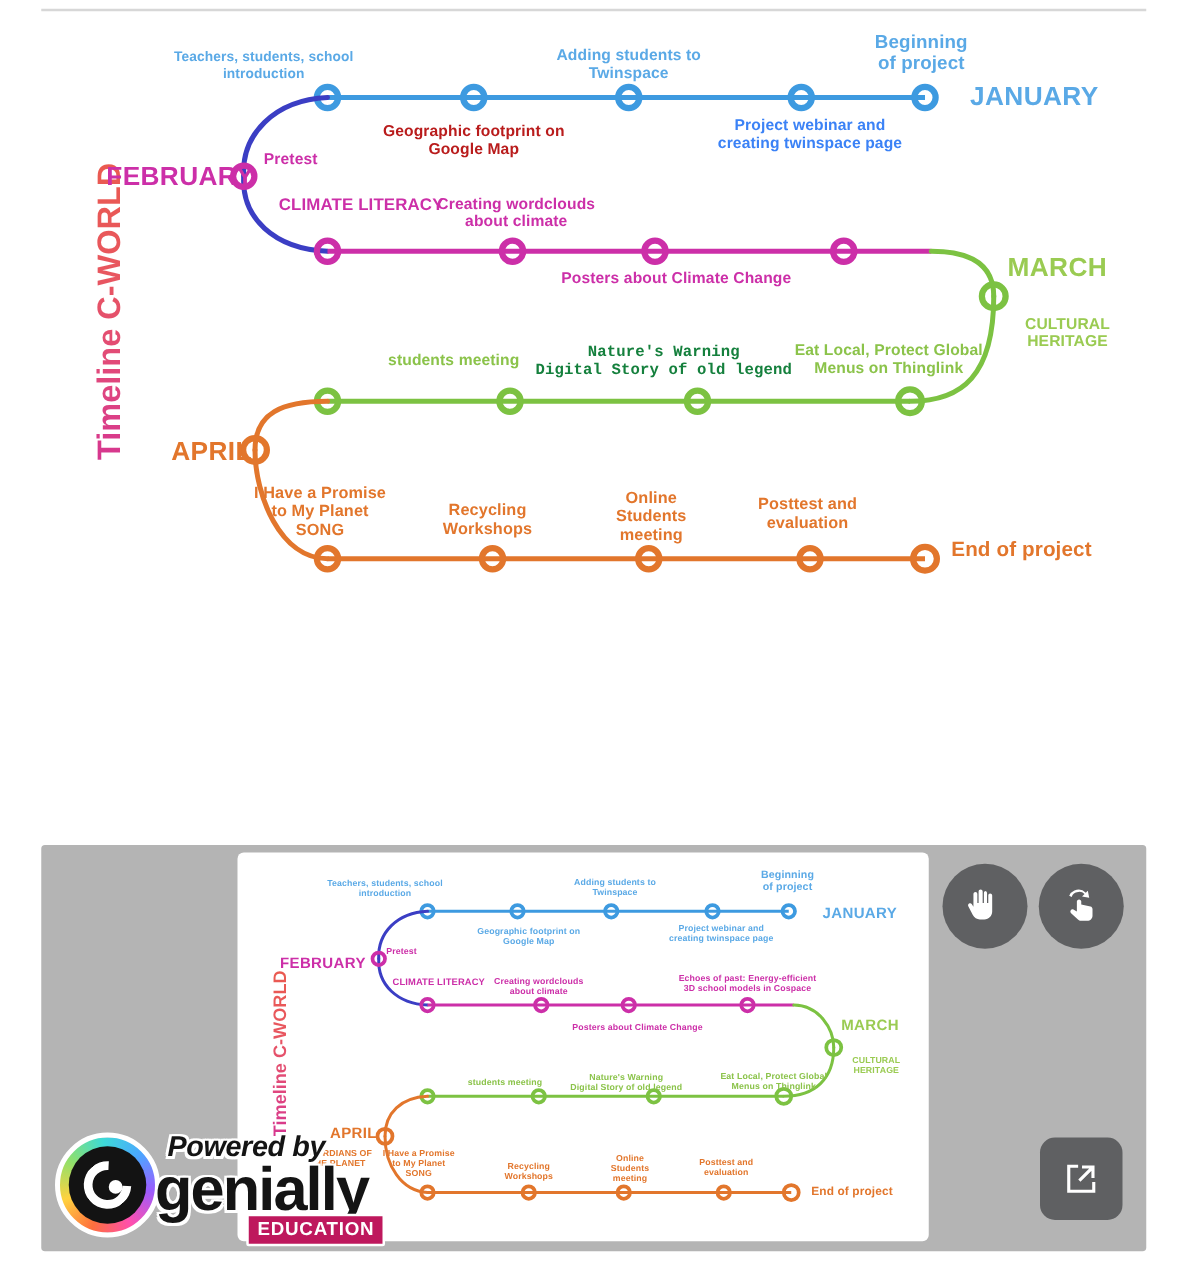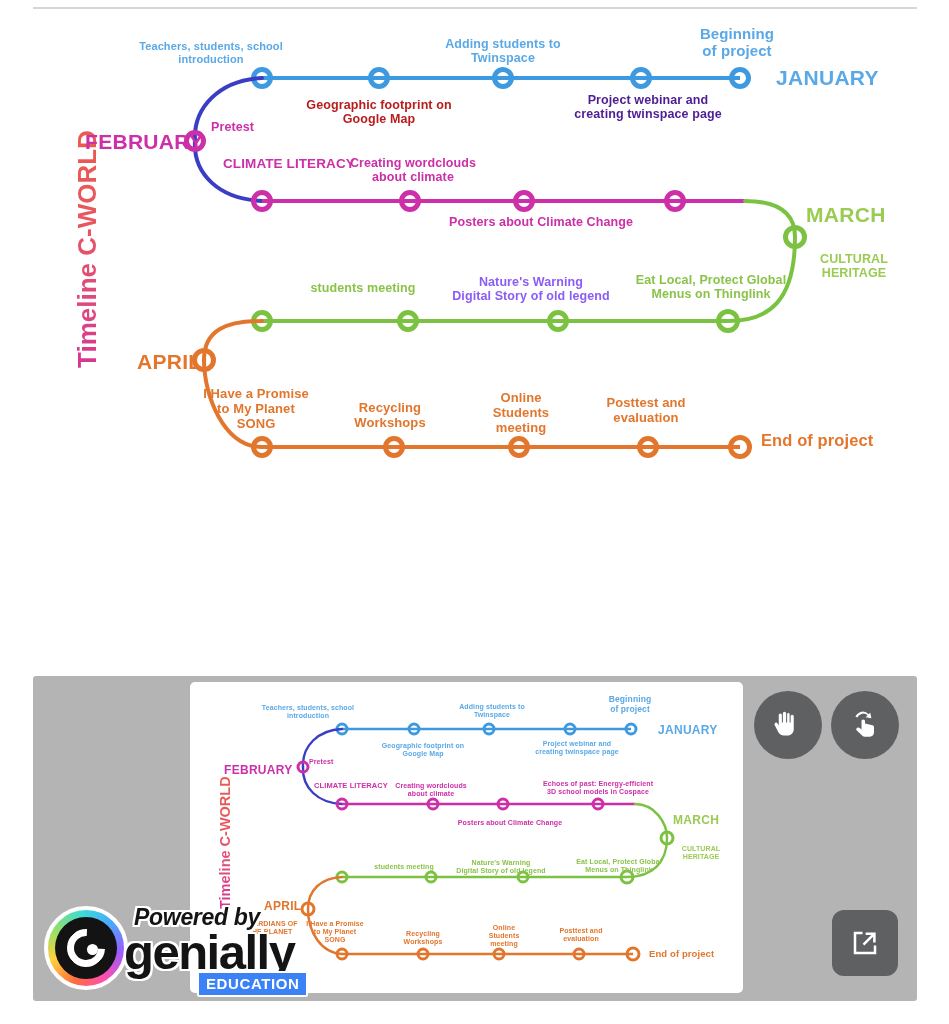--- a/index.html
+++ b/index.html
@@ -114,21 +114,21 @@
   }
   .brand-name {
     position: absolute; left: 80px; top: 26px;
     font-weight: bold; font-size: 49px; color: #141414;
     letter-spacing: -1.5px;
     text-shadow: -2px 0 #fff, 0 -2px #fff, 2px 0 #fff, 0 2px #fff,
                  -2px -2px #fff, 2px -2px #fff, -2px 2px #fff, 2px 2px #fff;
   }
   .brand-edu {
     position: absolute; left: 153px; top: 73px;
-    background: #3b82f6; color: #ffffff;
+    background: #be185d; color: #ffffff;
     font-weight: bold; font-size: 15px;
     letter-spacing: 0.6px;
     padding: 2px 7px 3px 7px;
     border-radius: 2px;
     border: 2px solid #ffffff;
   }
 </style>
 </head>
 <body>
 
@@ -174,37 +174,37 @@
 
     <div class="vtitle" style="left:72px; top:368px; font-size:26px;">Timeline C-WORLD</div>
 
     <div class="month" style="left:776px; top:66px; font-size:21px; color:#5aa9e6;">JANUARY</div>
     <div class="lbl" style="left:211px; top:40px; width:230px; font-size:11px; color:#5aa9e6;">Teachers, students, school
 introduction</div>
     <div class="lbl" style="left:379px; top:98px; width:200px; font-size:12.5px; color:#b91c1c;">Geographic footprint on
 Google Map</div>
     <div class="lbl" style="left:503px; top:37px; width:180px; font-size:12.5px; color:#5aa9e6;">Adding students to
 Twinspace</div>
-    <div class="lbl" style="left:648px; top:93px; width:220px; font-size:12.5px; color:#4c1d95;">Project webinar  and
+    <div class="lbl" style="left:648px; top:93px; width:220px; font-size:12.5px; color:#3b82f6;">Project webinar  and
 creating twinspace page</div>
     <div class="lbl" style="left:737px; top:25px; width:160px; font-size:15px; color:#5aa9e6;">Beginning
 of project</div>
 
     <div class="month" style="left:85px; top:130px; font-size:21px; color:#cc2fa8;">FEBRUARY</div>
     <div class="lbl lt" style="left:211px; top:120px; width:90px; font-size:12.5px; color:#cc2fa8;">Pretest</div>
     <div class="lbl lt" style="left:223px; top:156px; width:200px; font-size:13.5px; color:#cc2fa8;">CLIMATE LITERACY</div>
     <div class="lbl" style="left:413px; top:156px; width:190px; font-size:12.5px; color:#cc2fa8;">Creating wordclouds
 about climate</div>
     <div class="lbl" style="left:541px; top:215px; width:260px; font-size:12.5px; color:#cc2fa8;">Posters about Climate Change</div>
 
     <div class="month" style="left:806px; top:203px; font-size:21px; color:#9acb52;">MARCH</div>
     <div class="lbl" style="left:854px; top:252px; width:130px; font-size:12.5px; color:#9acb52;">CULTURAL
 HERITAGE</div>
     <div class="lbl" style="left:363px; top:281px; width:180px; font-size:12.5px; color:#8bc34a;">students meeting</div>
-    <div class="lbl" style="left:531px; top:275px; width:230px; font-size:12.5px; color:#8b5cf6;">Nature's Warning
+    <div class="lbl" style="left:531px; top:275px; width:230px; font-size:12.5px; color:#15803d;font-family:Liberation Mono, monospace;">Nature's Warning
 Digital Story of old legend</div>
     <div class="lbl" style="left:711px; top:273px; width:230px; font-size:12.5px; color:#8bc34a;">Eat Local, Protect Global
 Menus on Thinglink</div>
 
     <div class="month" style="left:137px; top:350px; font-size:21px; color:#e2762c;">APRIL</div>
     <div class="lbl" style="left:256px; top:387px; width:130px; font-size:13px; color:#e2762c;">I Have a Promise
 to My Planet
 SONG</div>
     <div class="lbl" style="left:390px; top:401px; width:140px; font-size:13px; color:#e2762c;">Recycling
 Workshops</div>

